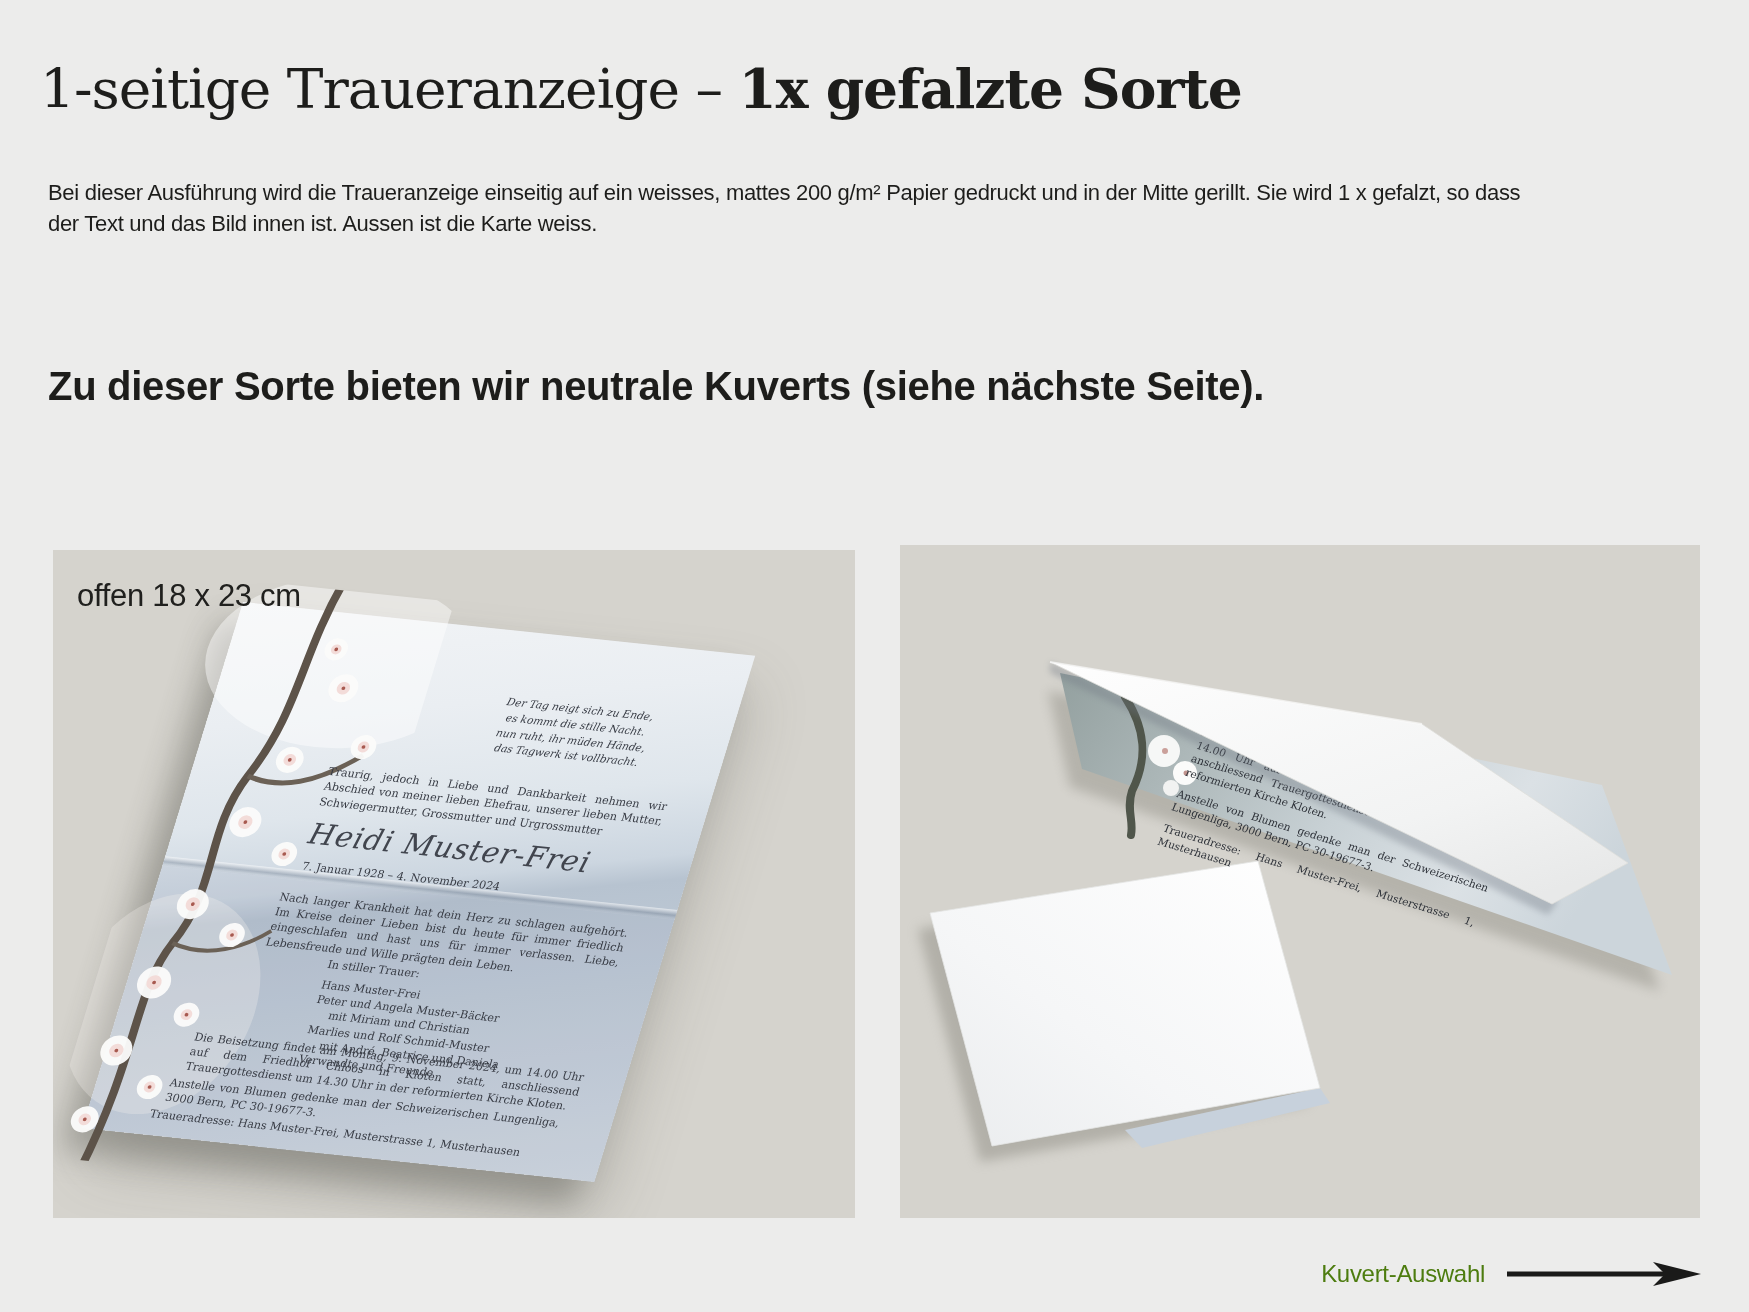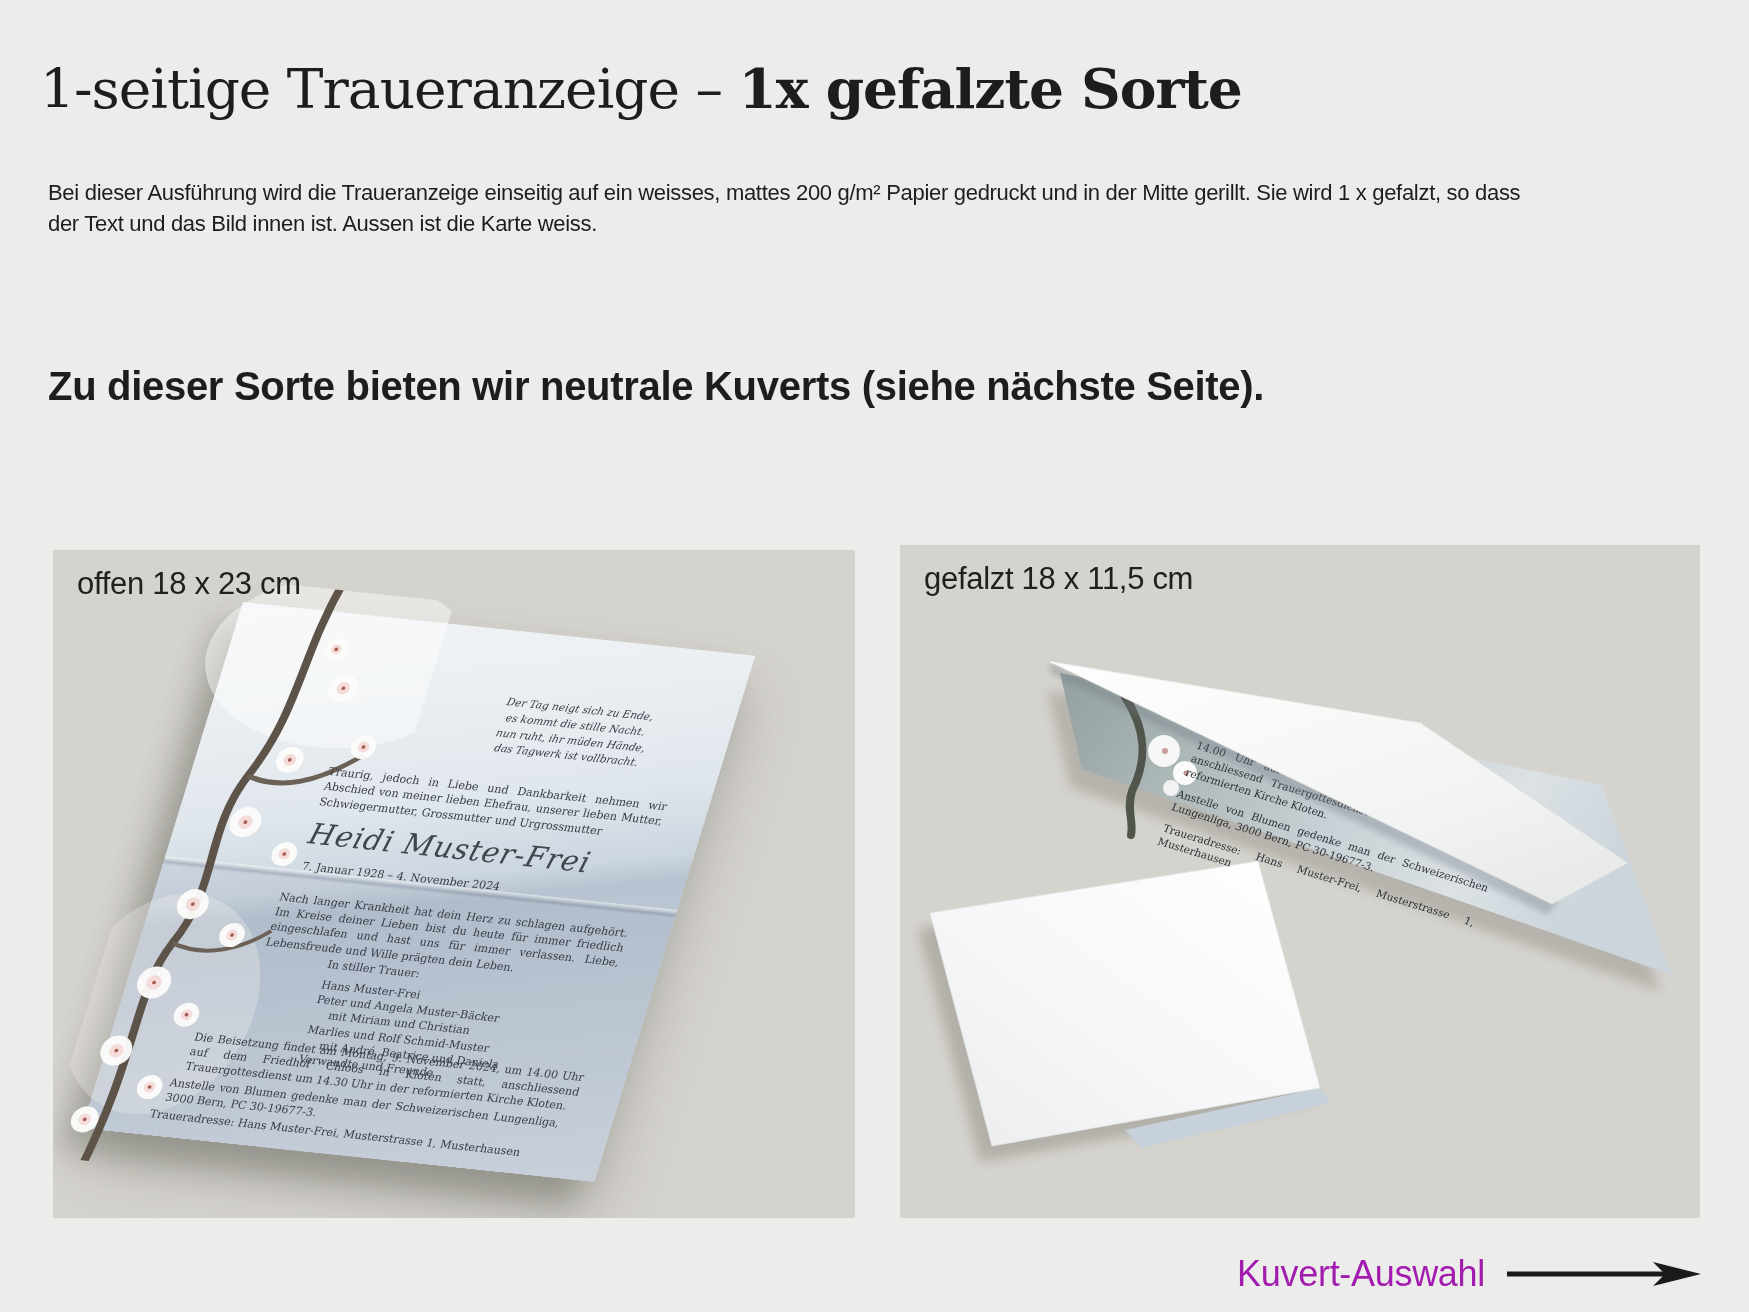--- a/index.html
+++ b/index.html
@@ -28,21 +28,21 @@
   .note-par {
     position:absolute; left:48px; top:364px; width:1505px;
     font-size:40px; font-weight:700; letter-spacing:-0.3px;
   }
 
   
   .panel { position:absolute; background:#d5d3cd; overflow:hidden; }
   .panel-left  { left:53px;  top:550px; width:802px; height:668px; }
   .panel-right { left:900px; top:545px; width:800px; height:673px; }
   .panel-label {
-    position:absolute; left:24px; top:16px; z-index:30;
+    position:absolute; left:24px; top:28px; z-index:30;
     font-size:31px; letter-spacing:-0.3px; color:#20201e;
   }
 
   
   .open-card {
     position:absolute; left:190px; top:52px; width:515px; height:540px;
     transform:rotate(6deg) skewX(-11deg); transform-origin:0 0;
     background:linear-gradient(168deg,
        #f2f4f6 0%, #eaeef2 20%, #dfe6ec 36%, #ccd6e0 48%,
        #b7c3d0 52%, #c0cbd7 68%, #cbd4de 88%, #d2dae2 100%);
@@ -84,21 +84,21 @@
     color:#2d3138; text-align:justify;
   }
   .tent-text p { margin-bottom:9px; }
   .fold-svg.over { z-index:20; }
 
   
   .kuvert-footer {
     position:absolute; right:44px; top:1246px; height:56px;
     display:flex; align-items:center; gap:20px;
   }
-  .kuvert-label { font-size:36px; letter-spacing:-0.3px; color:#a21caf; }
+  .kuvert-label { font-size:24px; letter-spacing:-0.3px; color:#4d7c0f; }
 </style>
 </head>
 <body>
 
 <h1 class="page-title"><span>1-seitige Traueranzeige – </span><span class="title-bold">1x gefalzte Sorte</span></h1>
 
 <p class="intro-par">Bei dieser Ausführung wird die Traueranzeige einseitig auf ein weisses, mattes 200 g/m² Papier gedruckt und in der Mitte gerillt. Sie wird 1 x gefalzt, so dass der Text und das Bild innen ist. Aussen ist die Karte weiss.</p>
 <p class="note-par">Zu dieser Sorte bieten wir neutrale Kuverts (siehe nächste Seite).</p>
 
 <section class="panel panel-left">
@@ -228,21 +228,20 @@
       </linearGradient>
       <filter id="blur3">
           <feGaussianBlur stdDeviation="3"></feGaussianBlur>
         </filter>
     </defs>
     <polygon points="150,117 658,356 648,370 150,128" fill="#6e7681" opacity="0.35" filter="url(#blur3)"></polygon>
     <polygon points="150,117 522,179 728,318 652,359" fill="url(#flapGrad)" stroke="#dededb" stroke-width="0.8"></polygon>
     <line x1="150" y1="117" x2="522" y2="179" stroke="#ffffff" stroke-width="2" opacity="0.6"></line>
   </svg>
 
-  <div class="panel-label">gefalzt 18 x 11,5 cm</div>
 </section>
 
 <div class="kuvert-footer">
   <span class="kuvert-label">Kuvert-Auswahl</span>
   <svg width="200" height="30">
     <line x1="2" y1="15" x2="162" y2="15" stroke="#1a1a19" stroke-width="5"></line>
     <path d="M148 3 L196 15 L148 27 L160 15 Z" fill="#1a1a19"></path>
   </svg>
 </div>
 

